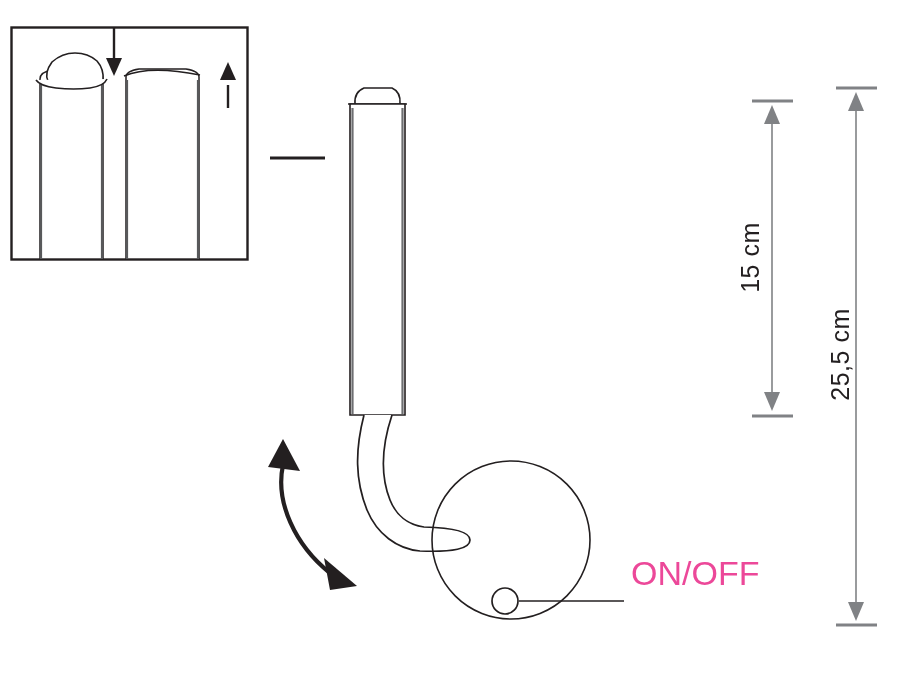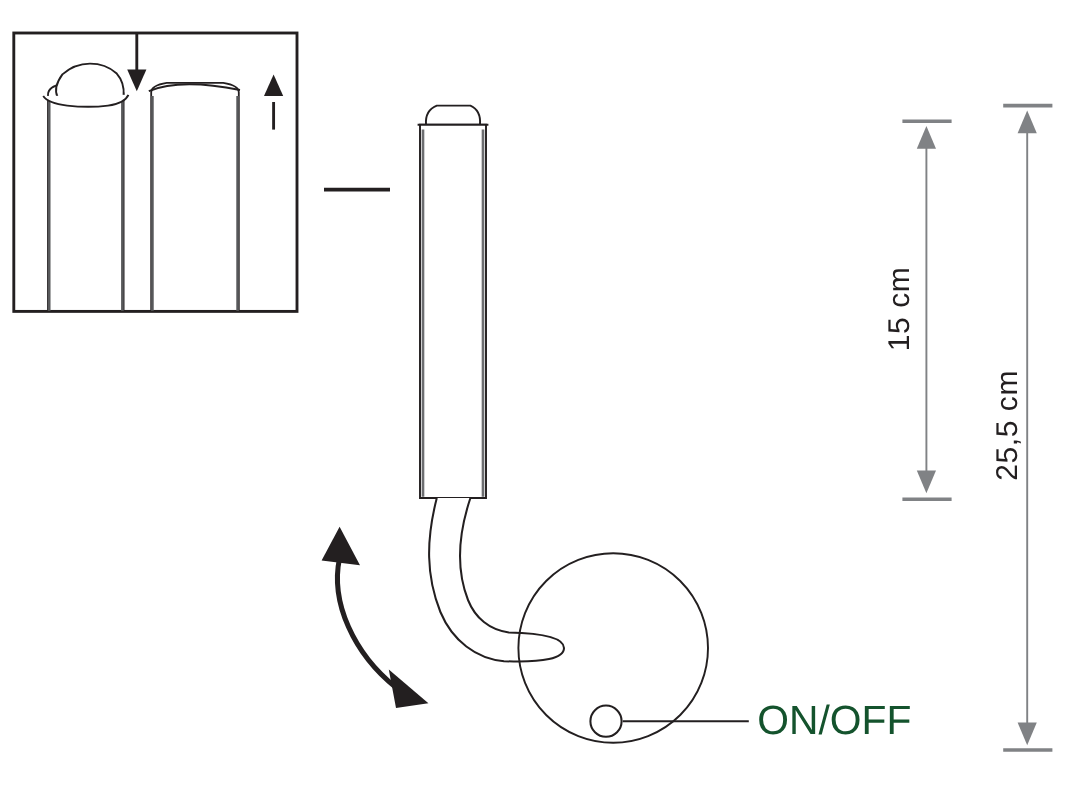--- a/index.html
+++ b/index.html
@@ -45,25 +45,25 @@
   #label-255 {
     left: 780px;
     top: 340px;
     width: 120px;
     text-align: center;
     transform: rotate(-90deg);
   }
   #label-onoff {
     position: absolute;
     left: 631px;
-    top: 582px;
+    top: 554px;
     font-family: "Liberation Sans", sans-serif;
     font-size: 34px;
     font-weight: 300;
-    color: #14532d;
+    color: #ec4899;
     white-space: nowrap;
     letter-spacing: 0px;
   }
 </style>
 </head>
 <body>
 
 <div id="stage">
 
   <svg id="drawing" viewBox="0 0 900 675">

